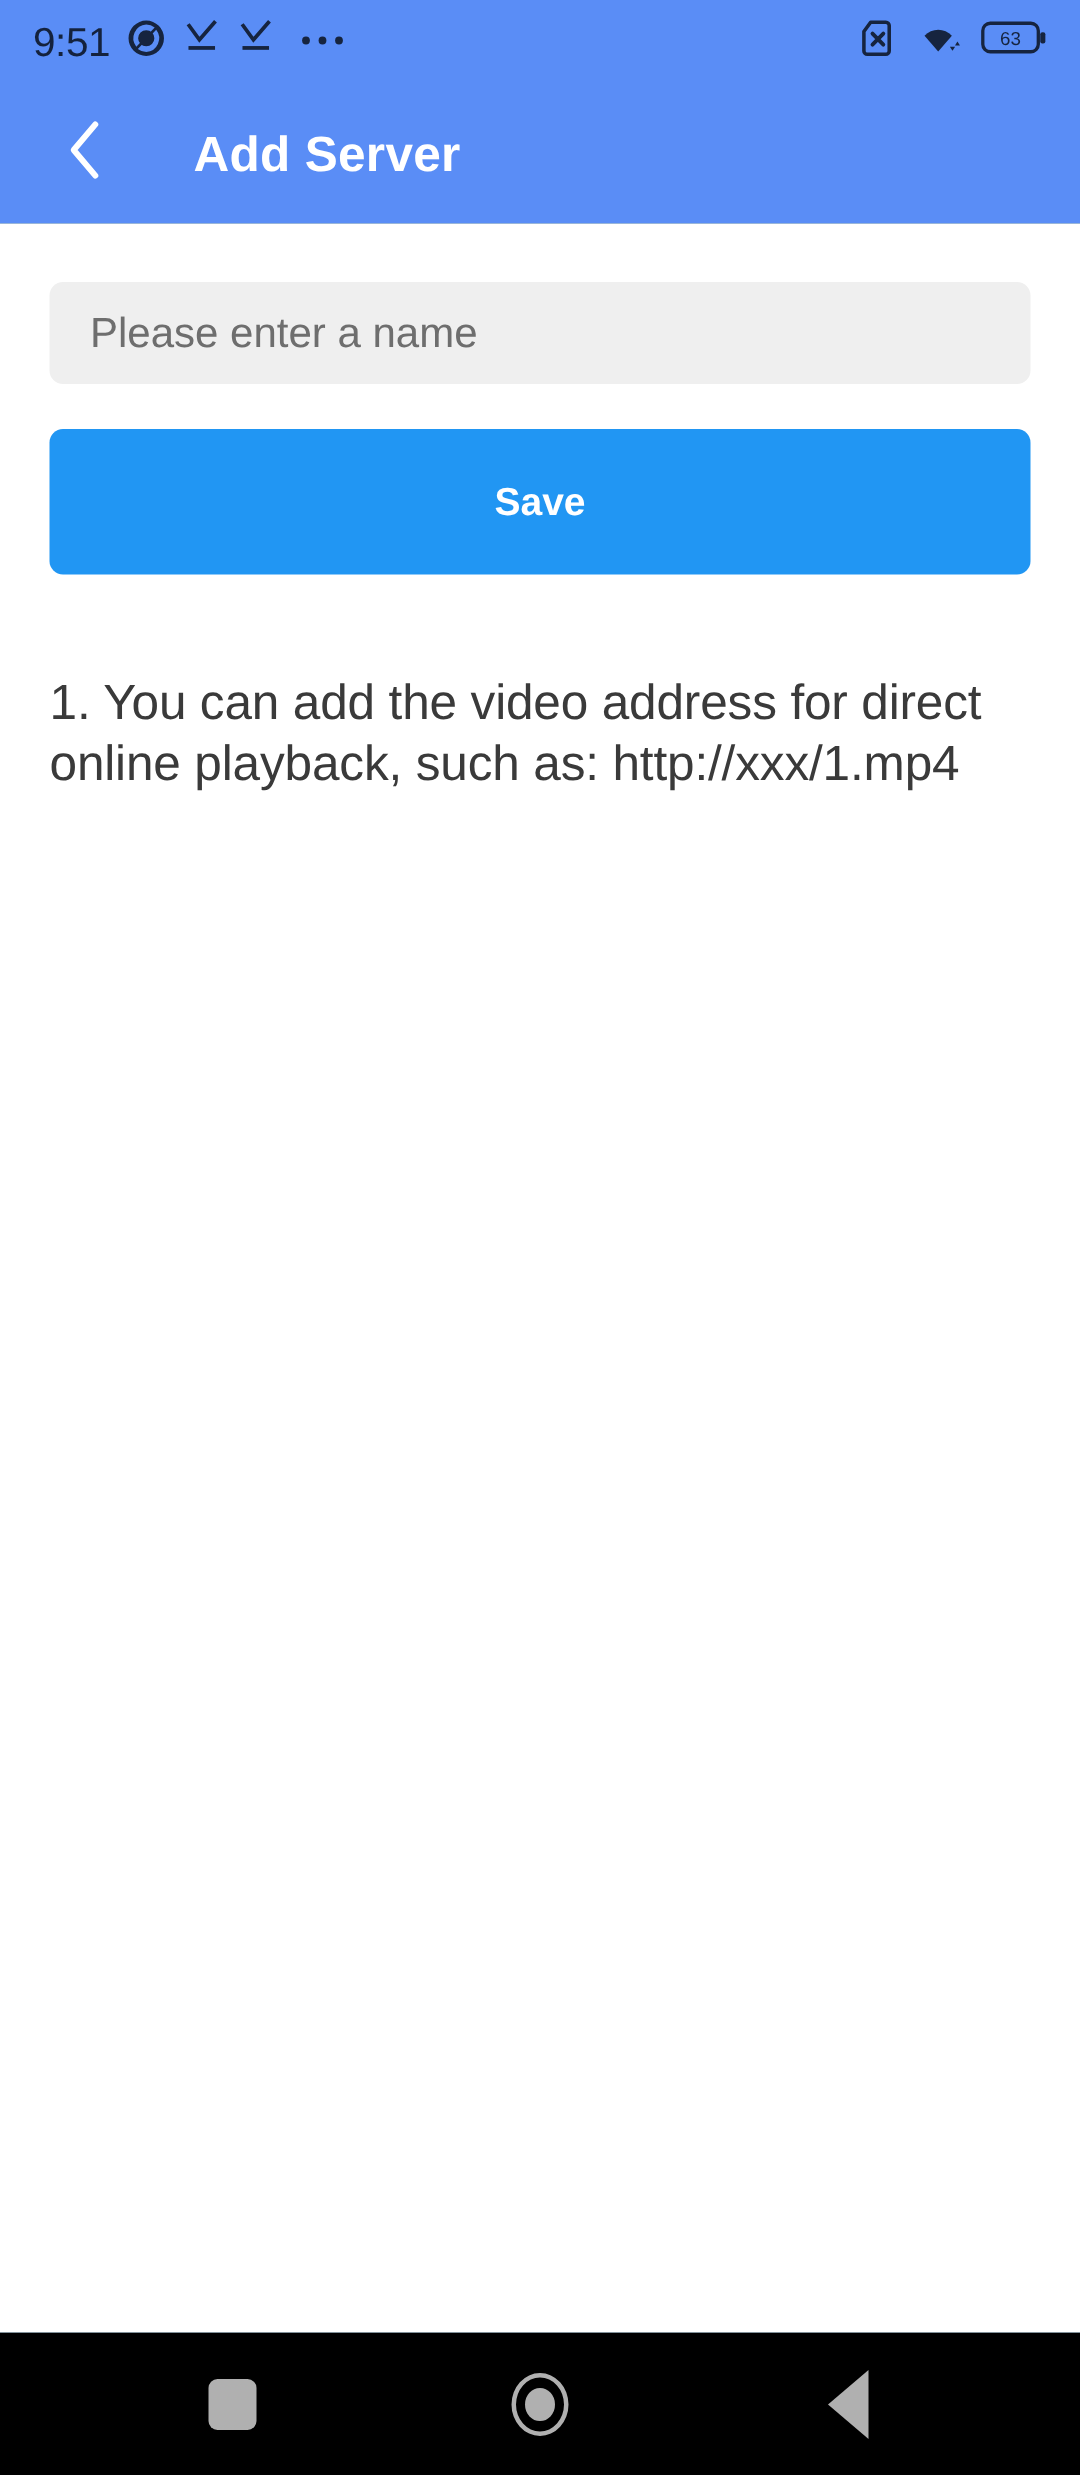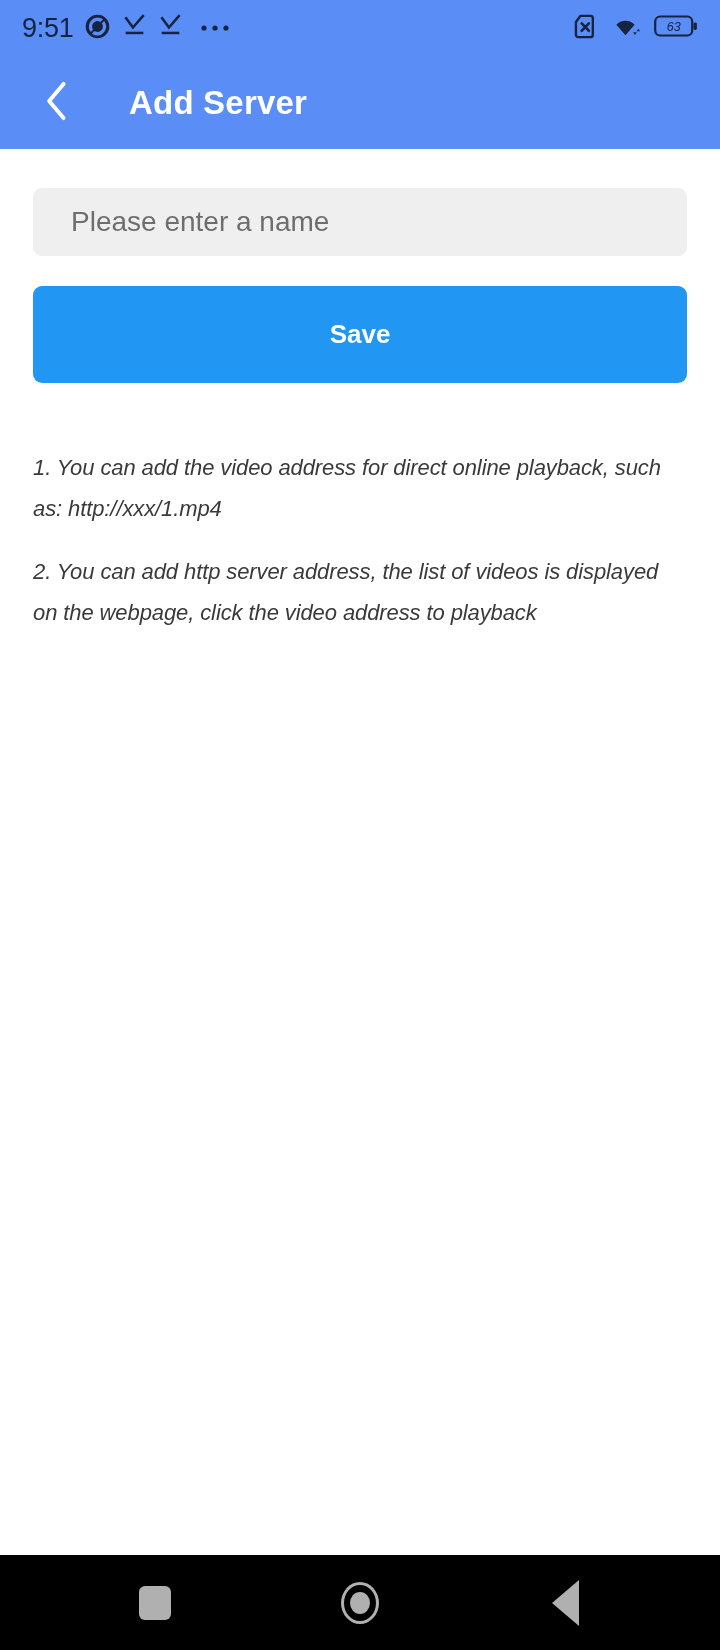--- a/index.html
+++ b/index.html
@@ -41,21 +41,21 @@
     font-size: 27px;
     font-weight: 400;
     letter-spacing: -0.3px;
     line-height: 1;
   }
   .status-right {
     display: flex;
     align-items: center;
     gap: 13px;
   }
-  .sicon { display: block; font-style: italic; }
+  .sicon { display: block; }
 
   
   .app-bar {
     height: 93px;
     background: #5A8DF6;
     display: flex;
     align-items: center;
     padding-left: 30px;
     flex: 0 0 auto;
   }
@@ -84,21 +84,21 @@
     position: relative;
   }
 
   .field {
     margin-top: 0;
     height: 68px;
     background: #EFEFEF;
     border-radius: 9px;
     display: flex;
     align-items: center;
-    padding: 0 38px;
+    padding: 0 27px;
     border: none;
     width: 100%;
     font-family: "Liberation Sans", sans-serif;
     font-size: 28px;
     color: #1a1a1a;
     outline: none;
   }
   .field::placeholder { color: #6e6e6e; opacity: 1; }
   .field-1 { margin-top: 39px; }
   .field-2 { margin-top: 33px; }
@@ -117,25 +117,24 @@
     cursor: pointer;
     display: flex;
     align-items: center;
     justify-content: center;
   }
 
   .notes {
     margin-top: 64px;
   }
   .note {
-    font-size: 22px;
+    font-size: 33px;
     line-height: 41px;
     color: #3a3a3a;
     letter-spacing: -0.1px;
-    font-style: italic;
   }
   .note + .note { margin-top: 22px; }
 
   
   .nav-bar {
     height: 95px;
     background: #000000;
     display: flex;
     align-items: center;
     justify-content: center;
@@ -258,21 +257,20 @@
 
   <div class="content">
 
     <input class="field field-1" type="text" placeholder="Please enter a name" style="">
 
 
     <button class="save-btn">Save</button>
 
     <div class="notes">
       <p class="note">1. You can add the video address for direct online playback, such as: http://xxx/1.mp4</p>
-      <p class="note">2. You can add http server address, the list of videos is displayed on the webpage, click the video address to playback</p>
     </div>
   </div>
 
   <div class="nav-bar">
     <div class="nav-btn">
       <span class="nav-recents"></span>
     </div>
     <div class="nav-btn">
       <span class="nav-home">
           <i></i>

